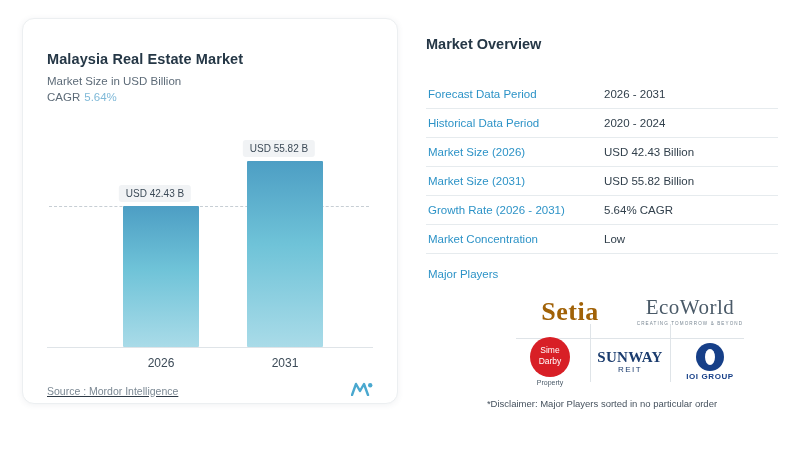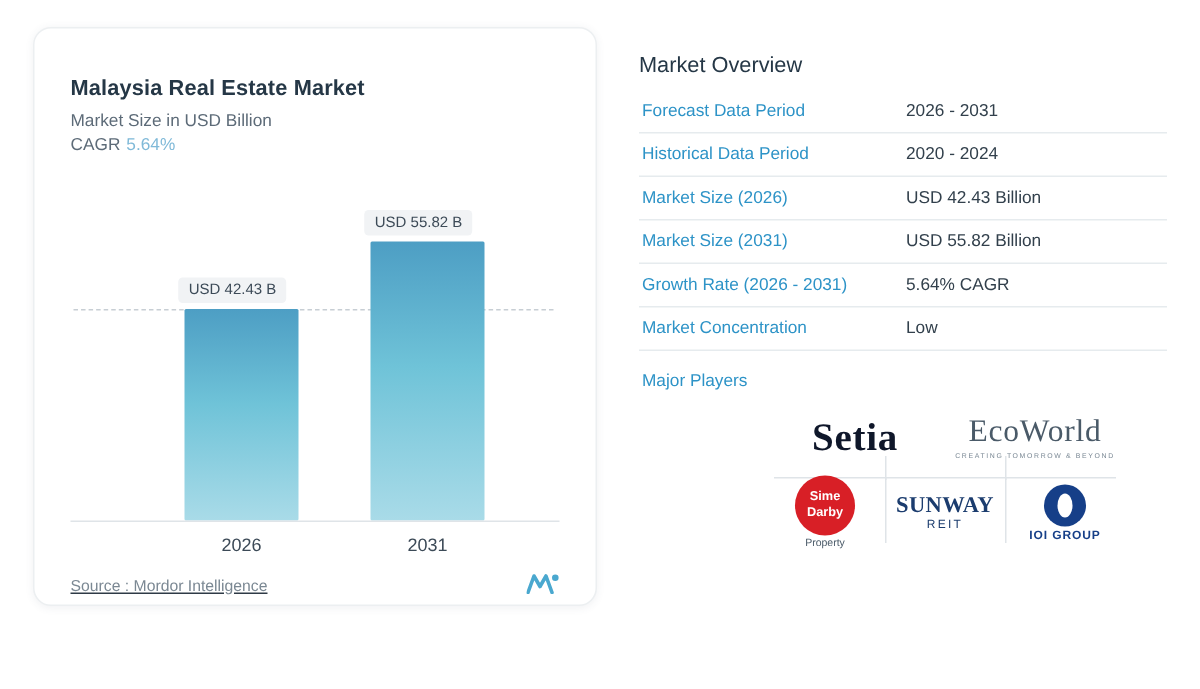--- a/index.html
+++ b/index.html
@@ -146,23 +146,23 @@
   
   .right {
     flex: 1;
     margin-left: 28px;
     margin-top: 8px;
     padding-right: 8px;
     box-sizing: border-box;
   }
   .overview-title {
     font-size: 14.5px;
-    font-weight: normal;
+    font-weight: bold;
     color: #253746;
-    margin: 18px 0 8px 0;
+    margin: 18px 0 28px 0;
   }
   table.facts {
     width: 100%;
     border-collapse: collapse;
     table-layout: fixed;
   }
   table.facts td {
     padding: 8px 2px 8px 2px;
     font-size: 11.5px;
     border-bottom: 1px solid #e6ebee;
@@ -206,21 +206,21 @@
     background: #dfe4e8;
   }
   .grid-h {
     position: absolute;
     left: 6px;
     right: 6px;
     height: 1px;
     background: #dfe4e8;
   }
   .setia {
-    color: #0f172a;
+    color: #a16207;
     font-size: 26px;
     font-weight: bold;
     font-family: "Liberation Serif", serif;
     letter-spacing: .5px;
   }
   .ecoworld {
     text-align: center;
     line-height: 1;
   }
   .ecoworld .main {
@@ -237,21 +237,21 @@
   }
   .simedarby {
     text-align: center;
     line-height: 1.1;
   }
   .simedarby .badge {
     display: inline-block;
     background: #d81f26;
     color: #ffffff;
     font-size: 8.5px;
-    font-weight: bold;
+    font-weight: normal;
     border-radius: 50%;
     width: 40px;
     height: 40px;
     line-height: 11px;
     padding-top: 8px;
     box-sizing: border-box;
   }
   .simedarby .cap {
     font-size: 7px;
     color: #4a5a68;
@@ -414,14 +414,15 @@
       </div>
 
       <div class="logo-cell lc-br">
         <div class="ioi">
           <div class="mark"></div>
           <div class="cap">IOI GROUP</div>
         </div>
       </div>
     </div>
 
+    <div class="disclaimer">*Disclaimer: Major Players sorted in no particular order</div>
   </div>
 </div>
 
 </body></html>

